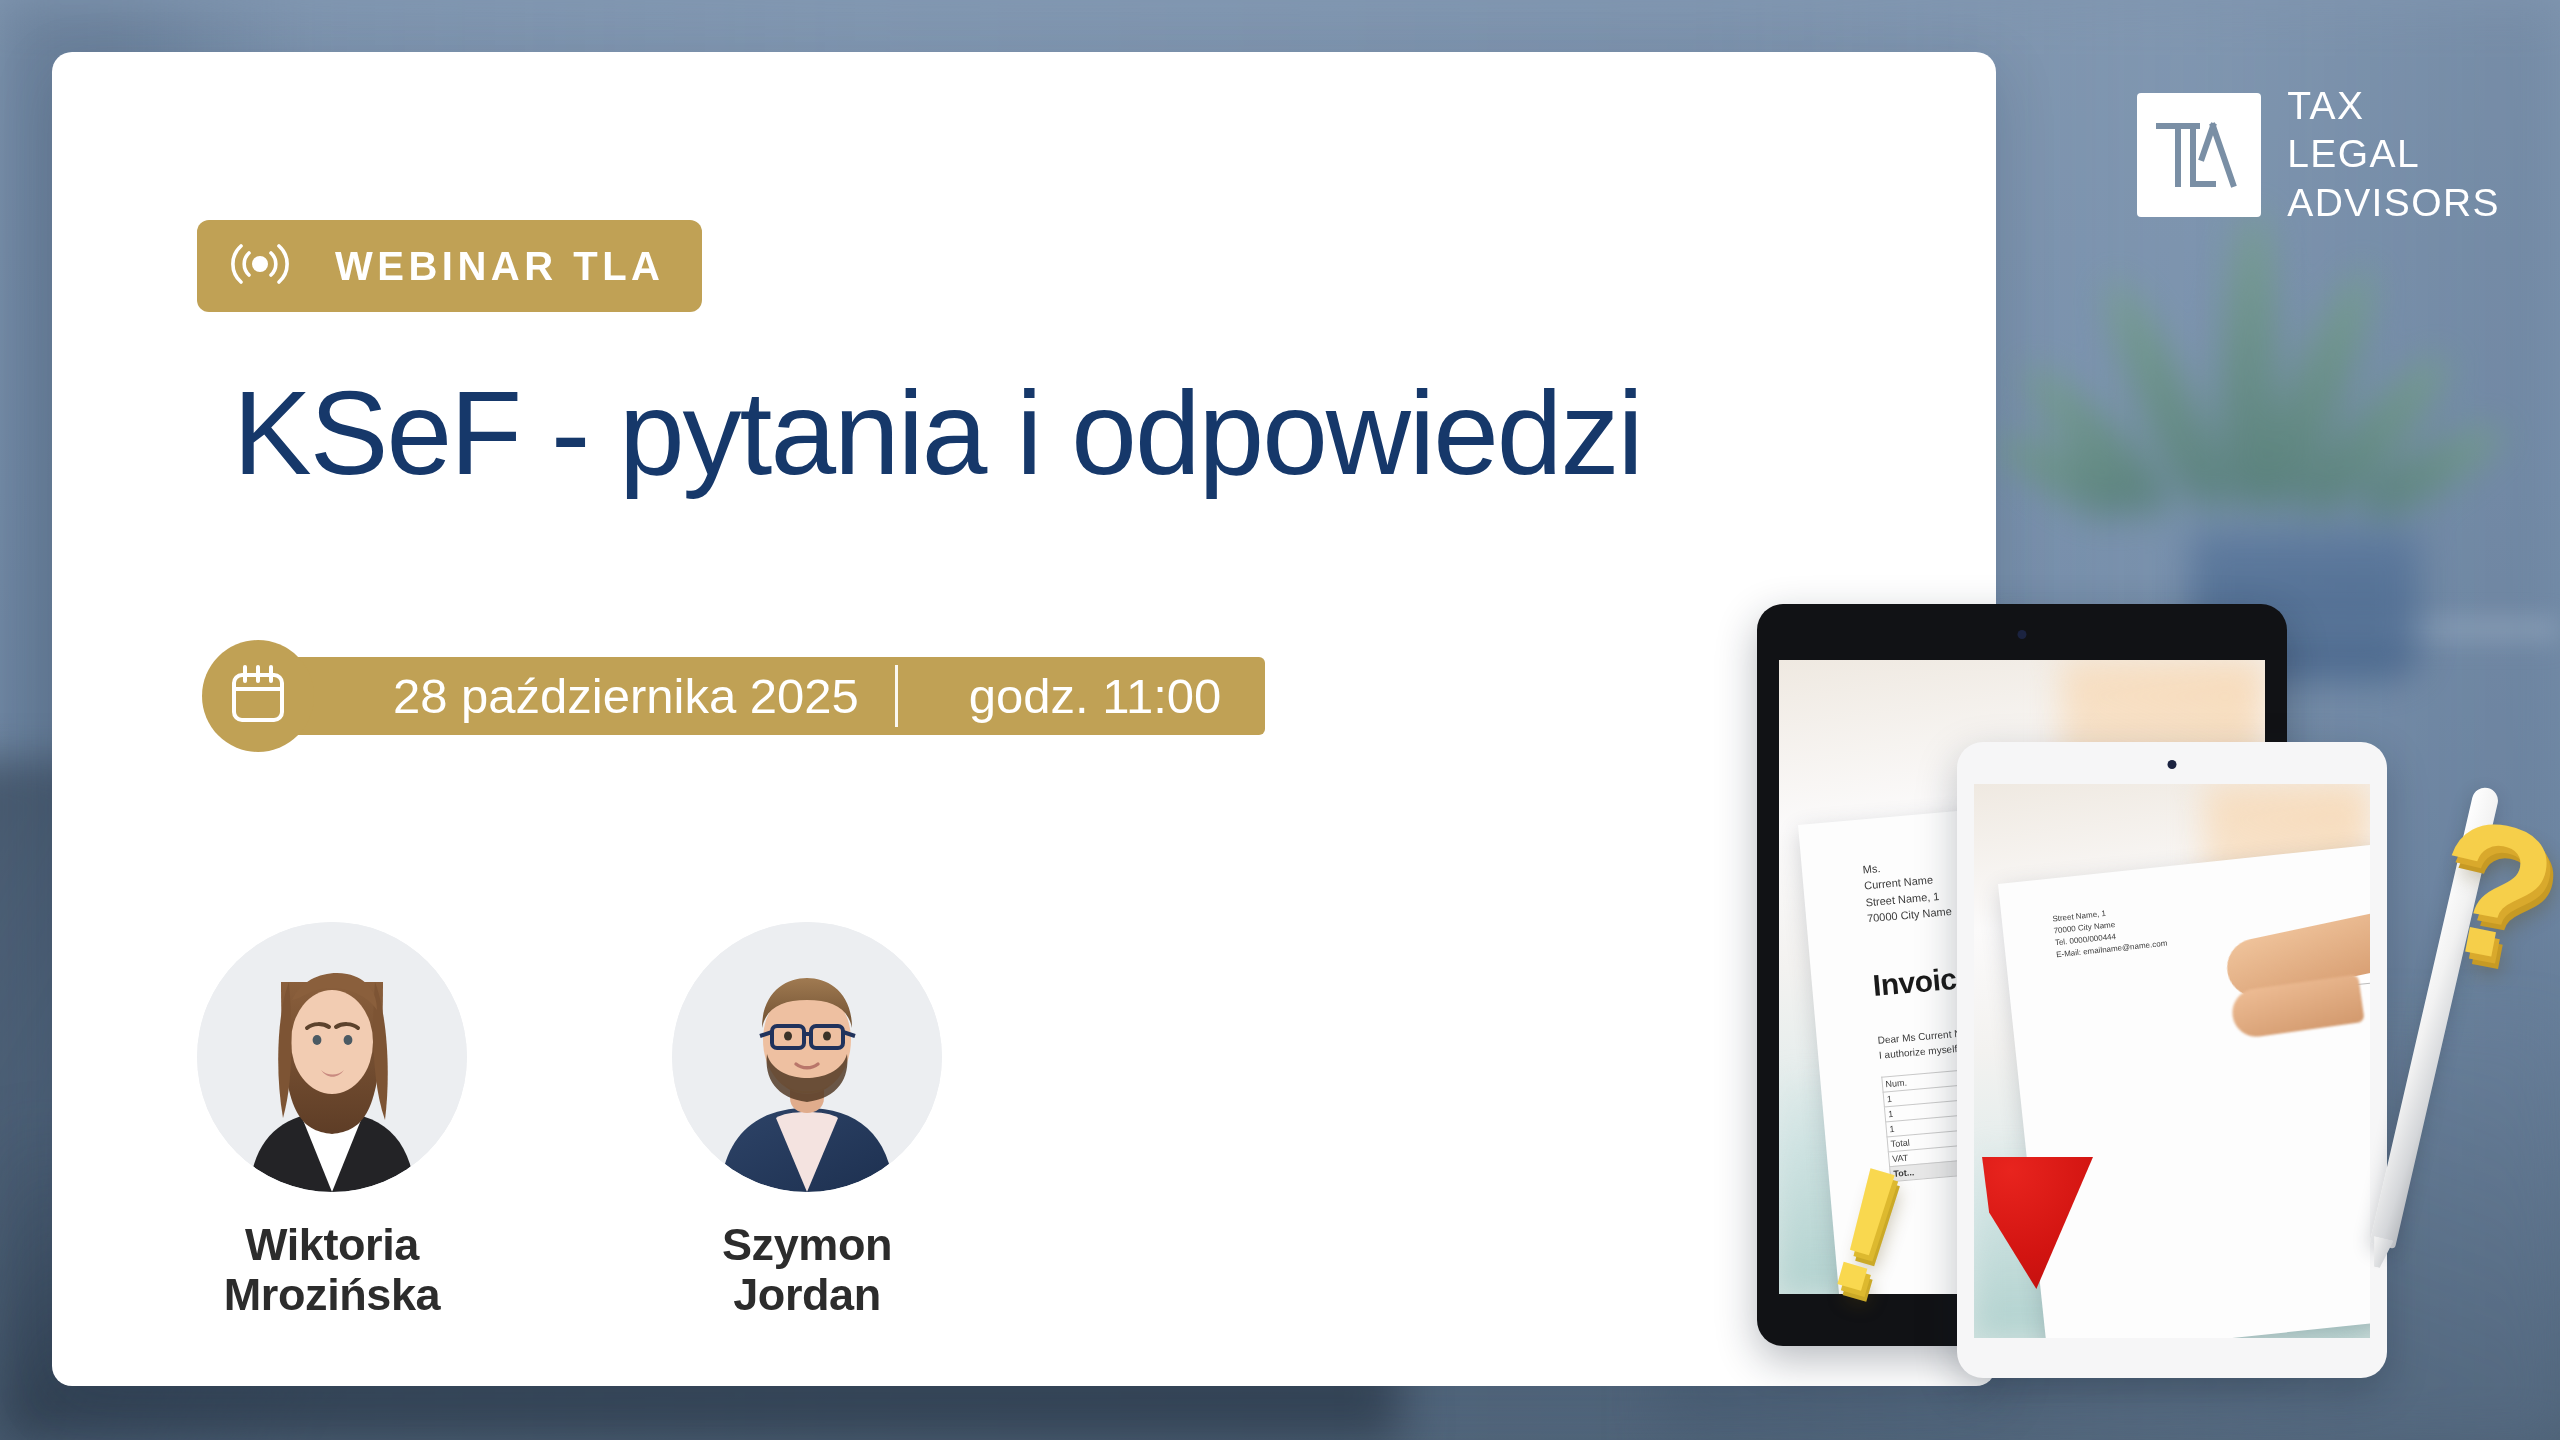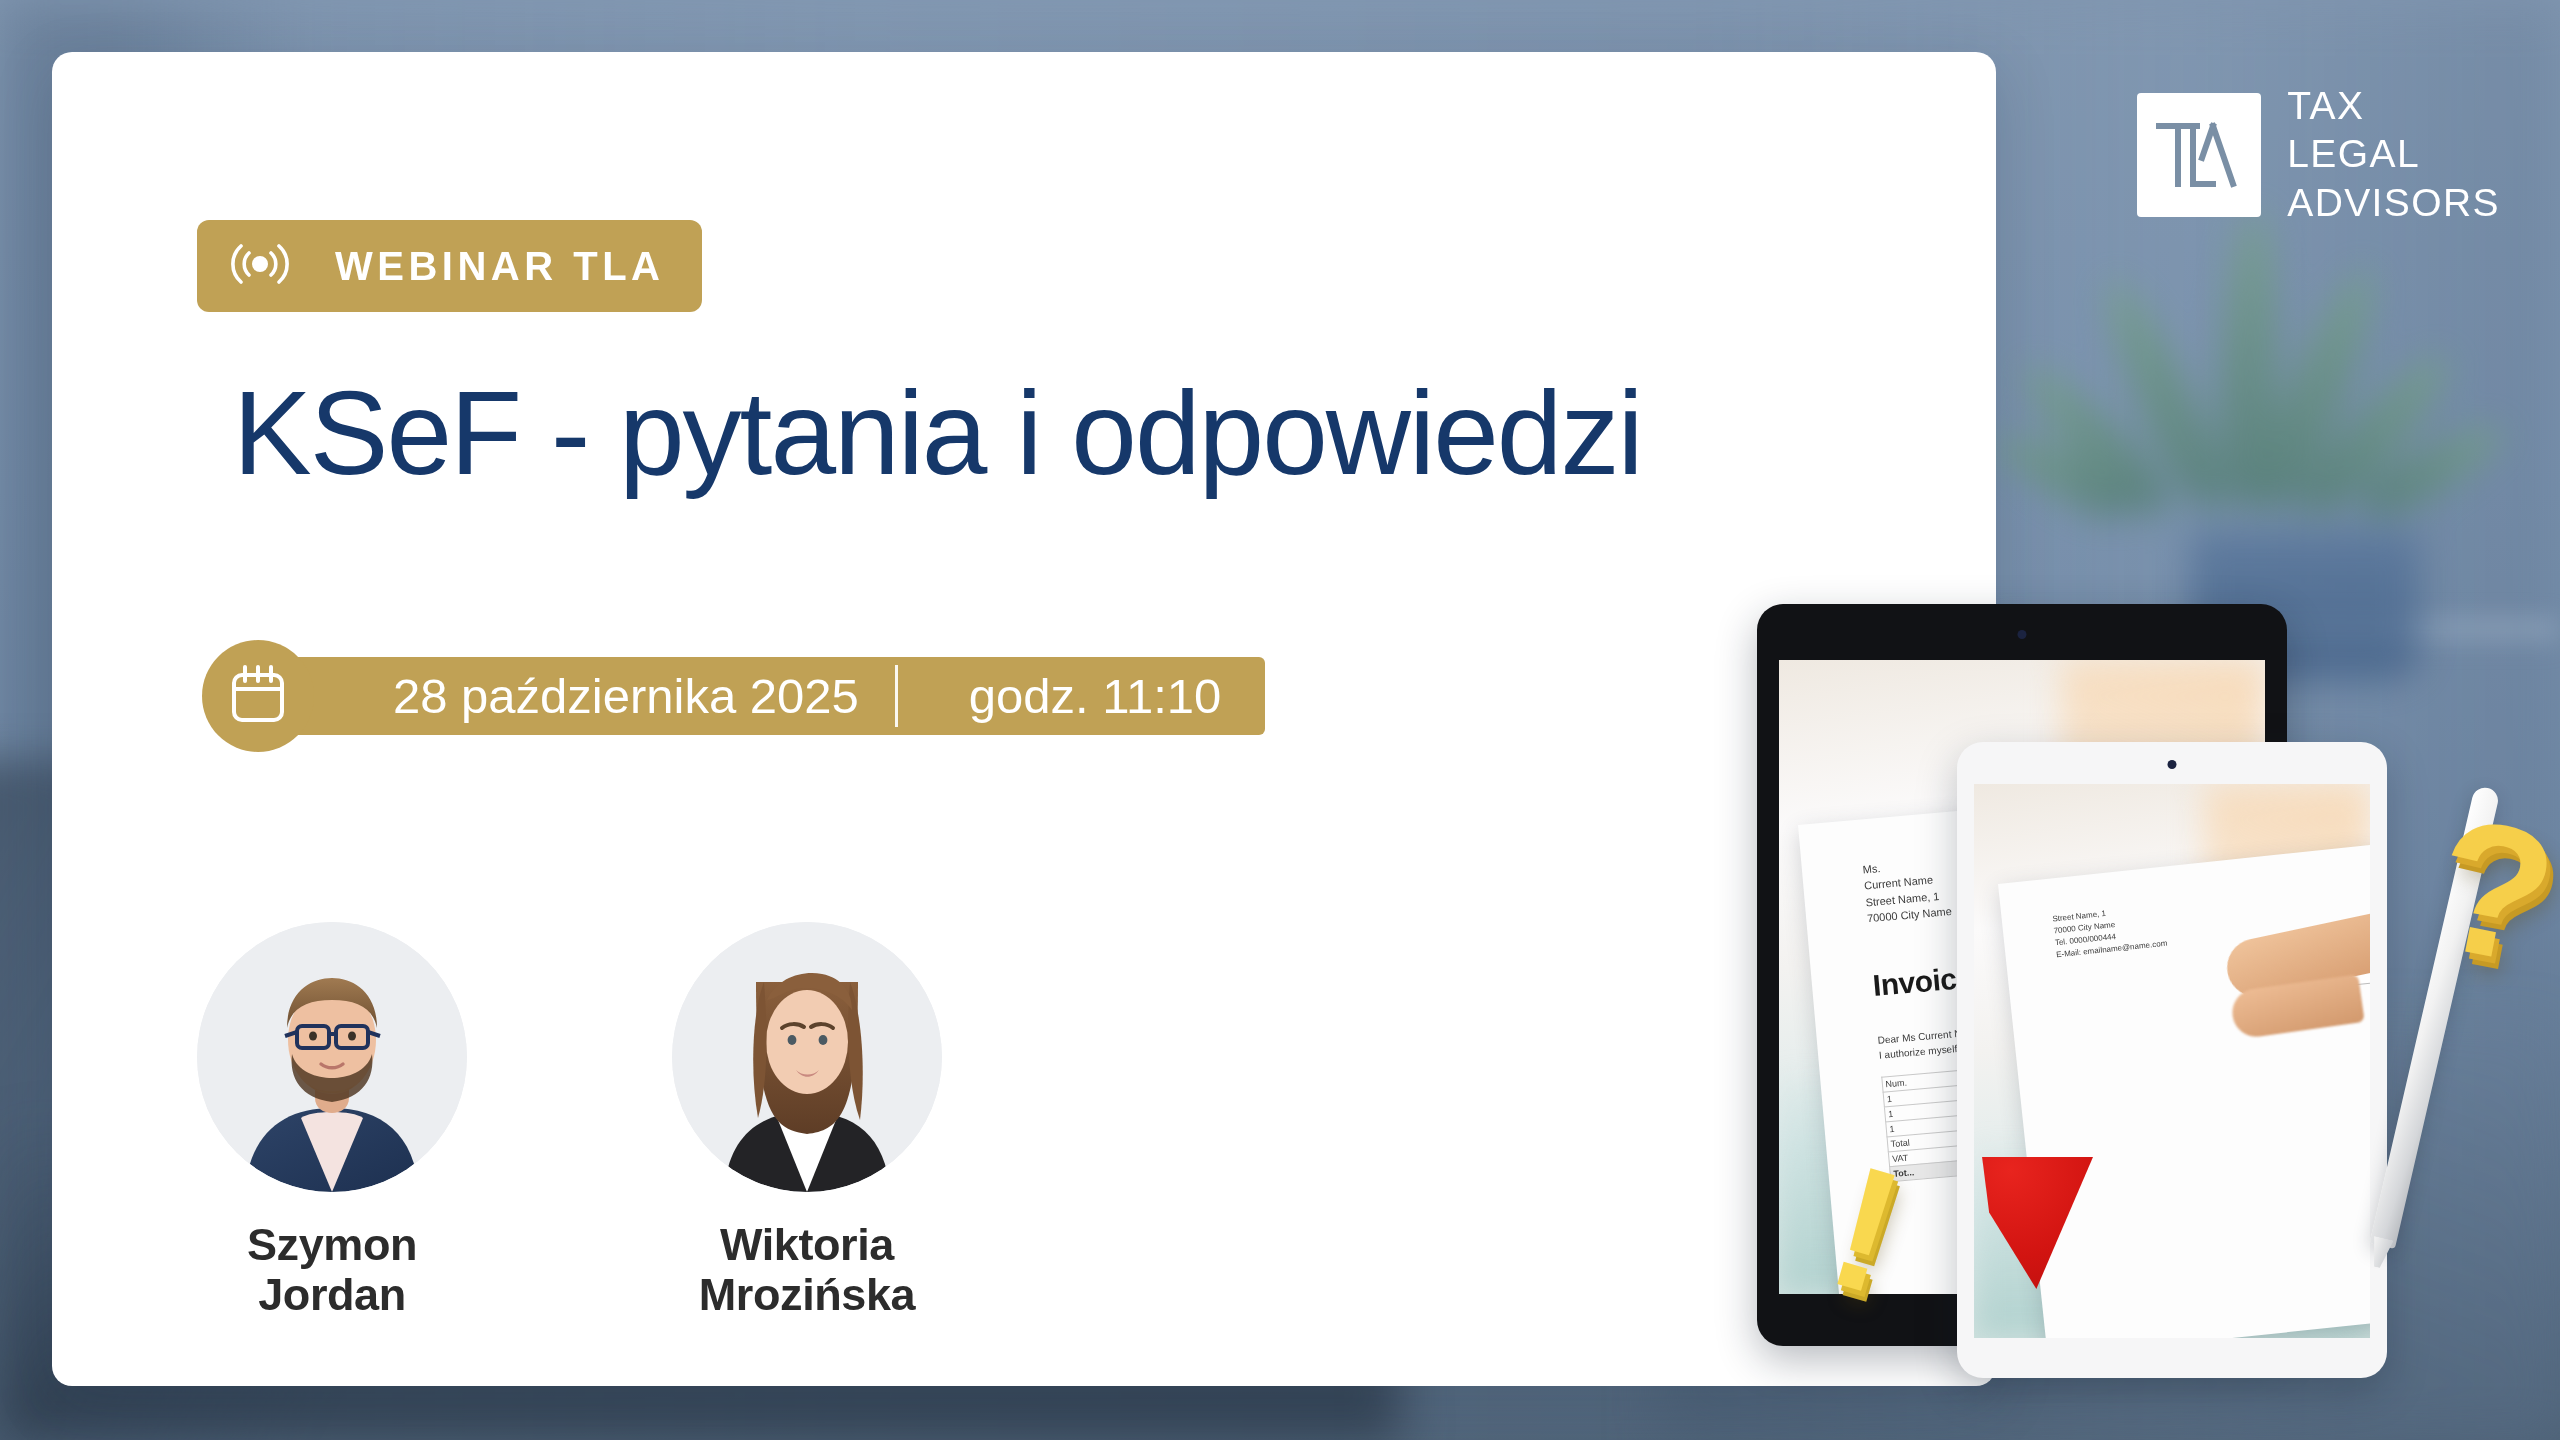--- a/index.html
+++ b/index.html
@@ -437,25 +437,59 @@
             <path d="M5 26 H53" stroke="#ffffff" stroke-width="4"></path>
             <path d="M16 4 V18" stroke="#ffffff" stroke-width="4" stroke-linecap="round"></path>
             <path d="M29 4 V18" stroke="#ffffff" stroke-width="4" stroke-linecap="round"></path>
             <path d="M42 4 V18" stroke="#ffffff" stroke-width="4" stroke-linecap="round"></path>
           </svg>
         </span>
       </div>
       <div id="date-bar">
         <span class="txt">28 października 2025</span>
         <span class="sep"></span>
-        <span class="txt">godz. 11:10</span>
+        <span class="txt">godz. 11:00</span>
       </div>
     </div>
 
     <div id="speakers">
+
+      <div class="speaker">
+        <div class="portrait">
+          <svg width="270" height="270" viewBox="0 0 270 270">
+            <defs>
+              <clipPath id="cw">
+                  <circle cx="135" cy="135" r="135"></circle>
+                </clipPath>
+              <linearGradient id="hairW" x1="0" y1="0" x2="0" y2="1">
+                <stop offset="0" stop-color="#8a5f3c"></stop>
+                  <stop offset="1" stop-color="#5e3d26"></stop>
+              </linearGradient>
+            </defs>
+            <g clip-path="url(#cw)">
+              <rect width="270" height="270" fill="#eceef1"></rect>
+              <path d="M52 270 C56 214 88 190 135 190 C182 190 214 214 218 270 Z" fill="#232326"></path>
+              <path d="M106 198 L135 270 L164 198 C156 192 114 192 106 198 Z" fill="#ffffff"></path>
+              <path d="M120 180 C120 198 150 198 150 180 L150 156 L120 156 Z" fill="#e8bda3"></path>
+              <path d="M84 60 C84 188 100 208 135 212 C170 208 186 188 186 60 Z" fill="url(#hairW)"></path>
+              <ellipse cx="135" cy="120" rx="41" ry="52" fill="#f2ccb2"></ellipse>
+              <path d="M92 60 C96 112 96 160 86 196 C78 150 80 92 92 60 Z" fill="#7d5434"></path>
+              <path d="M178 60 C174 112 176 164 188 198 C194 150 190 92 178 60 Z" fill="#7d5434"></path>
+              <path d="M95 78 C105 56 130 48 150 52 C170 56 180 70 180 88 C168 70 140 62 120 68 C108 72 100 78 95 78 Z" fill="#8a5f3c"></path>
+              <path d="M110 106 C116 101 126 101 132 105" stroke="#5c422c" stroke-width="4" fill="none" stroke-linecap="round"></path>
+              <path d="M139 105 C145 101 155 101 161 106" stroke="#5c422c" stroke-width="4" fill="none" stroke-linecap="round"></path>
+              <ellipse cx="120" cy="118" rx="4.4" ry="5" fill="#4b5a63"></ellipse>
+              <ellipse cx="151" cy="118" rx="4.4" ry="5" fill="#4b5a63"></ellipse>
+              <path d="M124 148 C130 154 141 154 147 148 C141 157 130 157 124 148 Z" fill="#c98a80"></path>
+            </g>
+          </svg>
+        </div>
+        <div class="speaker-name">Wiktoria
+Mrozińska</div>
+      </div>
 
       <div class="speaker">
         <div class="portrait">
           <svg width="270" height="270" viewBox="0 0 270 270">
             <defs>
               <clipPath id="cm">
                   <circle cx="135" cy="135" r="135"></circle>
                 </clipPath>
               <linearGradient id="suitM" x1="0" y1="0" x2="1" y2="1">
                 <stop offset="0" stop-color="#2e4468"></stop>
@@ -481,54 +515,20 @@
               <path d="M100 110 L88 114" stroke="#20325c" stroke-width="4"></path>
               <path d="M171 110 L183 114" stroke="#20325c" stroke-width="4"></path>
               <ellipse cx="116" cy="114" rx="4" ry="4.6" fill="#3a3228"></ellipse>
               <ellipse cx="155" cy="114" rx="4" ry="4.6" fill="#3a3228"></ellipse>
               <path d="M124 142 C130 147 140 147 146 142" stroke="#b9766a" stroke-width="3.4" fill="none" stroke-linecap="round"></path>
             </g>
           </svg>
         </div>
         <div class="speaker-name">Szymon
 Jordan</div>
-      </div>
-
-      <div class="speaker">
-        <div class="portrait">
-          <svg width="270" height="270" viewBox="0 0 270 270">
-            <defs>
-              <clipPath id="cw">
-                  <circle cx="135" cy="135" r="135"></circle>
-                </clipPath>
-              <linearGradient id="hairW" x1="0" y1="0" x2="0" y2="1">
-                <stop offset="0" stop-color="#8a5f3c"></stop>
-                  <stop offset="1" stop-color="#5e3d26"></stop>
-              </linearGradient>
-            </defs>
-            <g clip-path="url(#cw)">
-              <rect width="270" height="270" fill="#eceef1"></rect>
-              <path d="M52 270 C56 214 88 190 135 190 C182 190 214 214 218 270 Z" fill="#232326"></path>
-              <path d="M106 198 L135 270 L164 198 C156 192 114 192 106 198 Z" fill="#ffffff"></path>
-              <path d="M120 180 C120 198 150 198 150 180 L150 156 L120 156 Z" fill="#e8bda3"></path>
-              <path d="M84 60 C84 188 100 208 135 212 C170 208 186 188 186 60 Z" fill="url(#hairW)"></path>
-              <ellipse cx="135" cy="120" rx="41" ry="52" fill="#f2ccb2"></ellipse>
-              <path d="M92 60 C96 112 96 160 86 196 C78 150 80 92 92 60 Z" fill="#7d5434"></path>
-              <path d="M178 60 C174 112 176 164 188 198 C194 150 190 92 178 60 Z" fill="#7d5434"></path>
-              <path d="M95 78 C105 56 130 48 150 52 C170 56 180 70 180 88 C168 70 140 62 120 68 C108 72 100 78 95 78 Z" fill="#8a5f3c"></path>
-              <path d="M110 106 C116 101 126 101 132 105" stroke="#5c422c" stroke-width="4" fill="none" stroke-linecap="round"></path>
-              <path d="M139 105 C145 101 155 101 161 106" stroke="#5c422c" stroke-width="4" fill="none" stroke-linecap="round"></path>
-              <ellipse cx="120" cy="118" rx="4.4" ry="5" fill="#4b5a63"></ellipse>
-              <ellipse cx="151" cy="118" rx="4.4" ry="5" fill="#4b5a63"></ellipse>
-              <path d="M124 148 C130 154 141 154 147 148 C141 157 130 157 124 148 Z" fill="#c98a80"></path>
-            </g>
-          </svg>
-        </div>
-        <div class="speaker-name">Wiktoria
-Mrozińska</div>
       </div>
 
     </div>
 
     <div id="composition">
 
       <div class="tablet" id="tablet-back">
         <div class="cam"></div>
         <div class="tablet-screen">
           <div class="desk-photo"></div>

